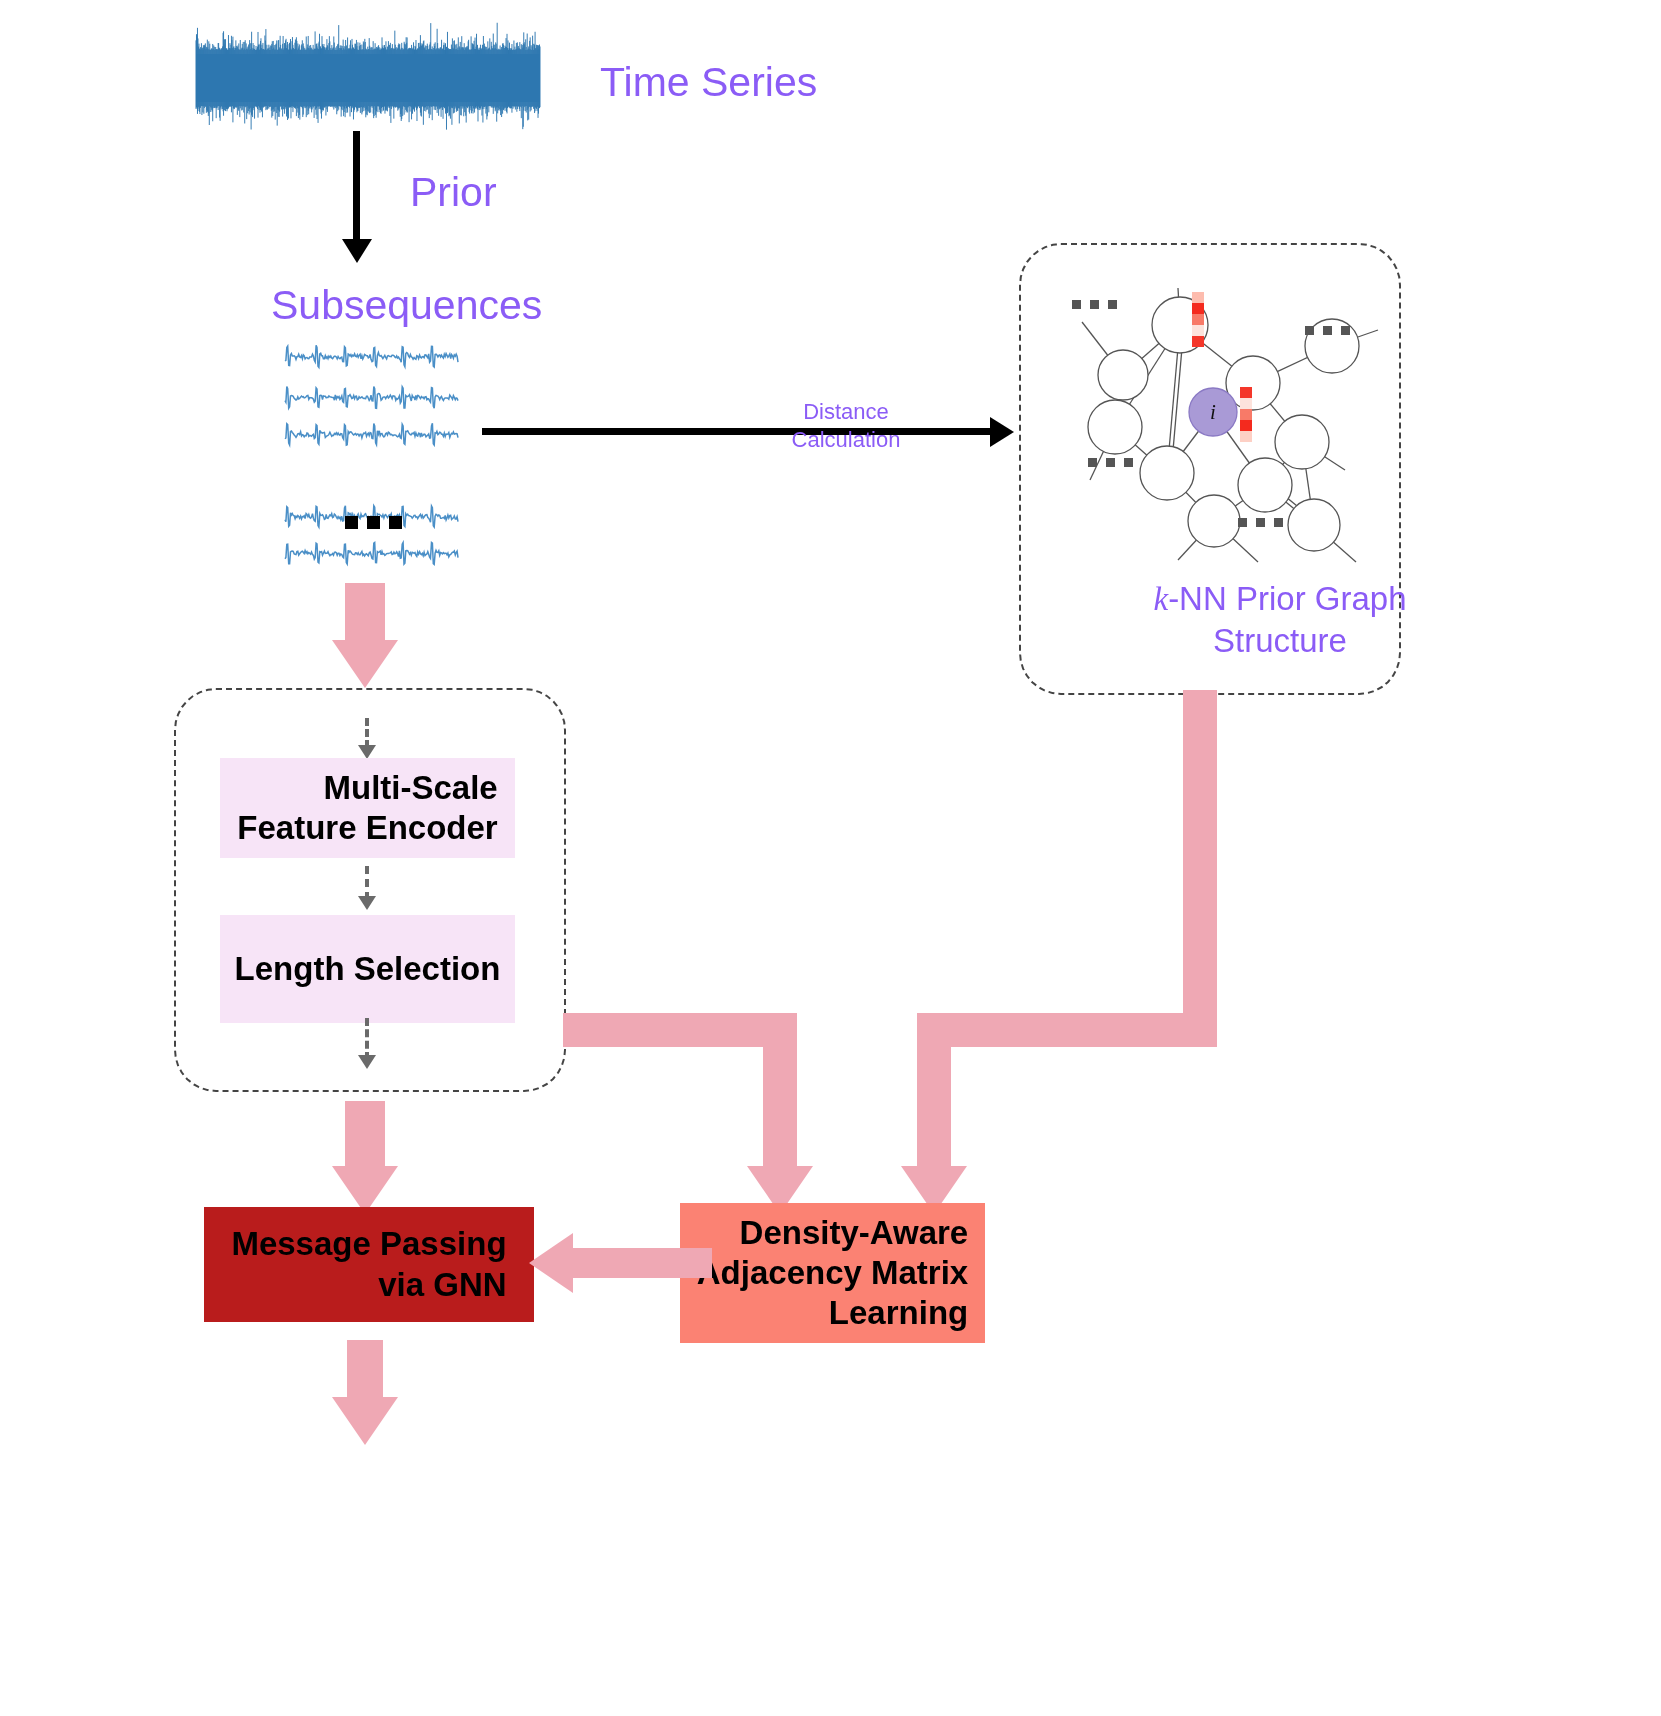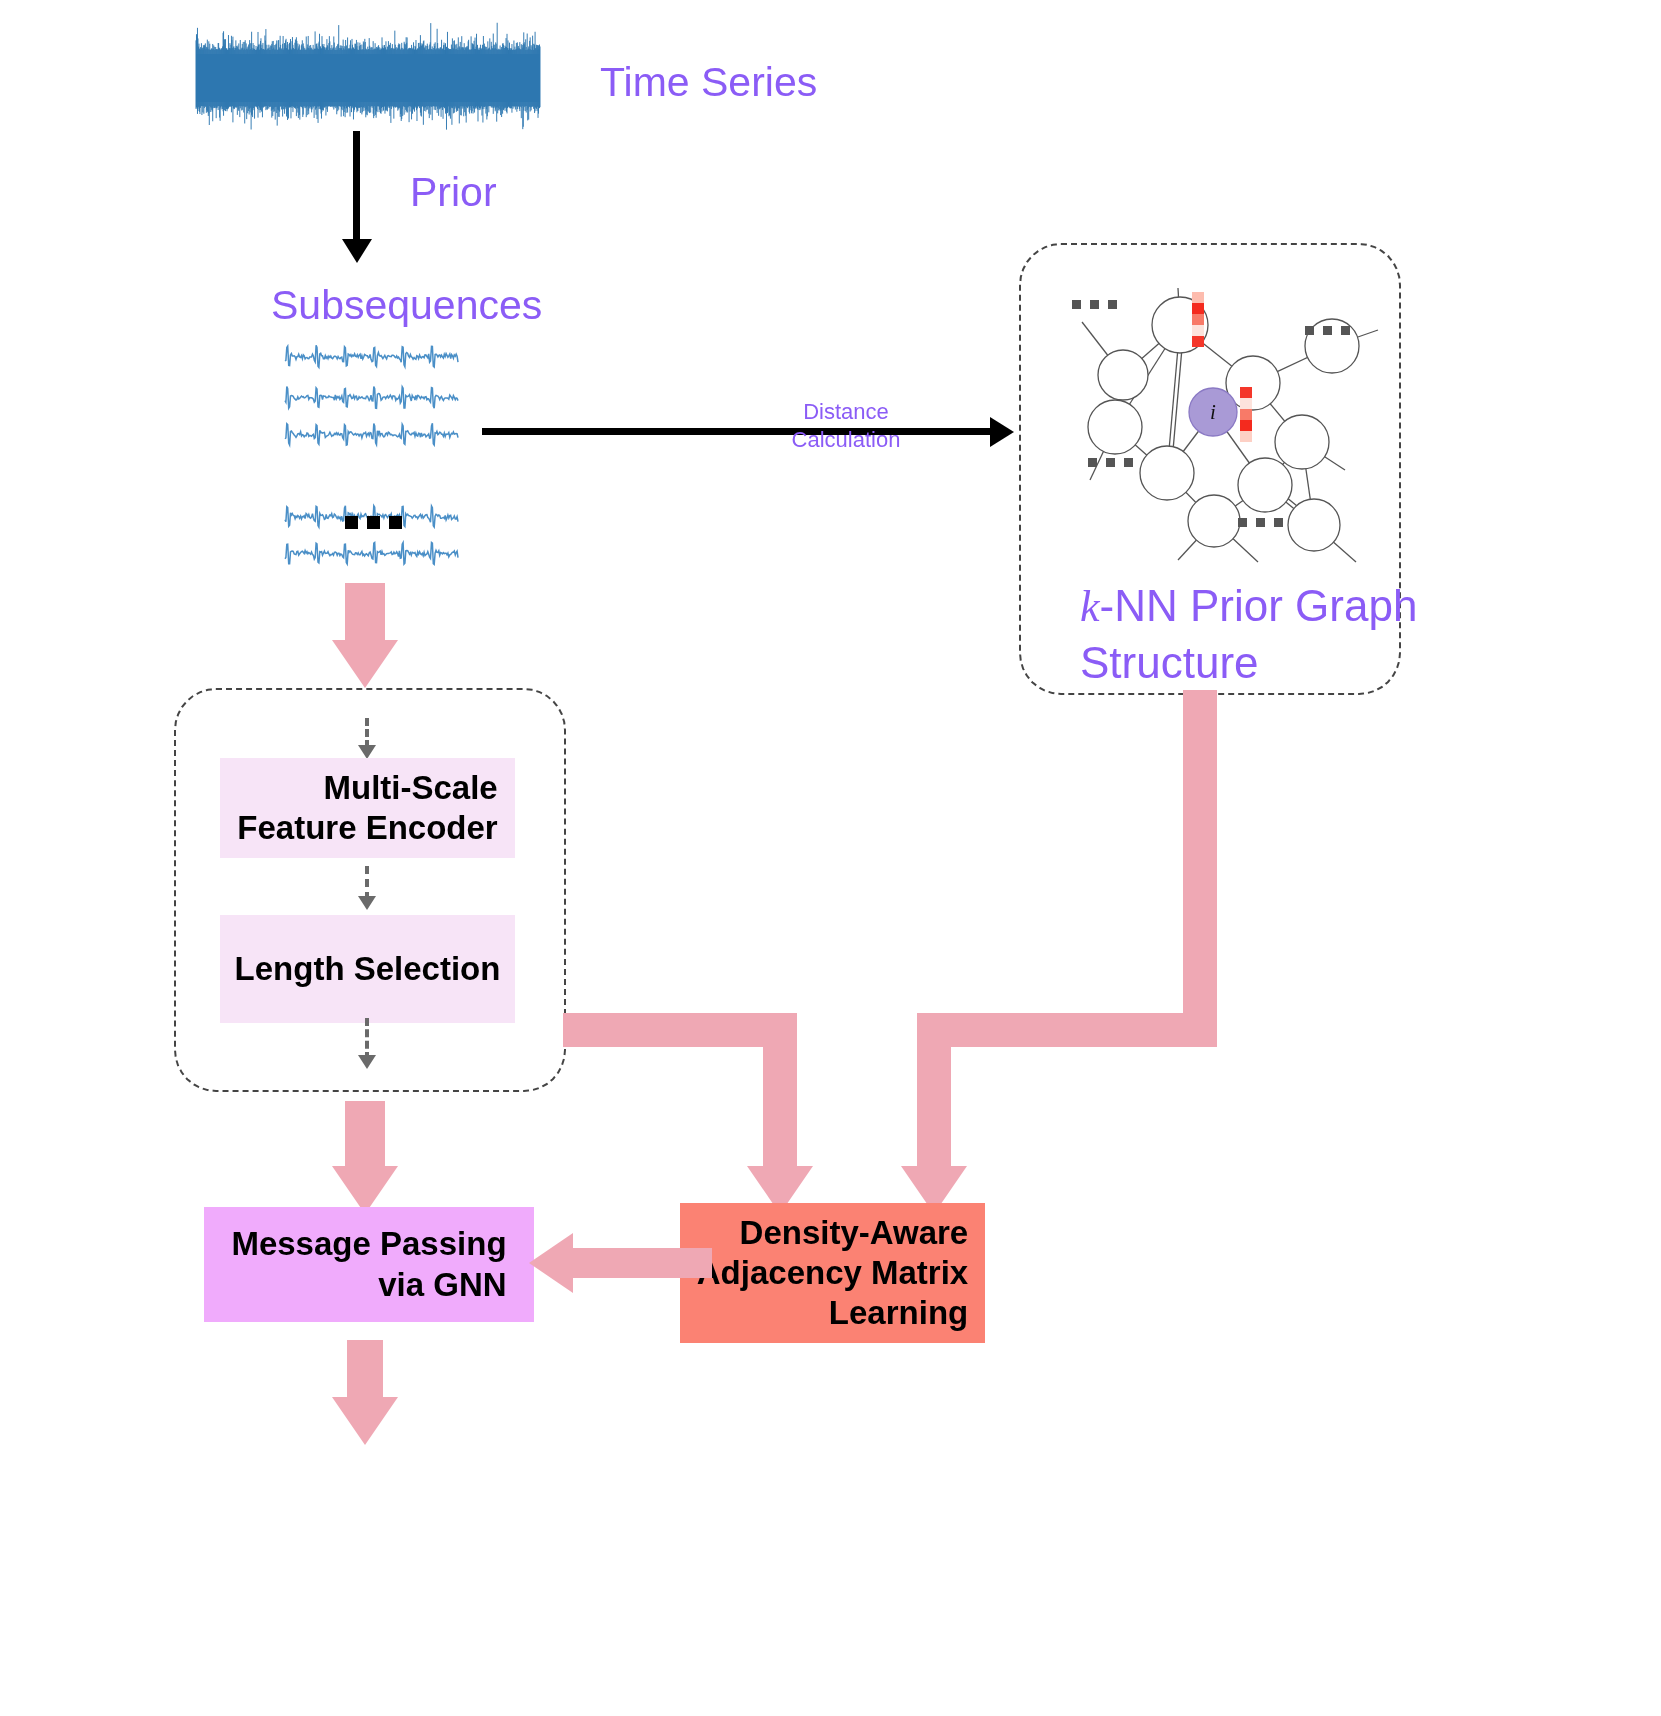--- a/index.html
+++ b/index.html
@@ -28,22 +28,22 @@
     line-height: 1.18;
   }
   .t-timeseries { left: 600px; top: 58px; font-size: 41px; }
   .t-split      { left: 410px; top: 168px; font-size: 41px; }
   .t-subseq     { left: 271px; top: 281px; font-size: 41px; }
   .t-dist {
     left: 766px; top: 398px; font-size: 22px;
     text-align: center; width: 160px; line-height: 1.25;
   }
   .t-knn {
-    left: 1080px; top: 578px; width: 400px; font-size: 44px;
-    line-height: 1.28;
+    left: 1080px; top: 578px; width: 400px; font-size: 33px;
+    text-align: center; line-height: 1.28;
   }
   .t-knn .kitalic { font-family: "Liberation Serif", serif; font-style: italic; }
   .t-anomaly {
     left: 230px; top: 1560px; width: 280px; font-size: 41px;
     text-align: center; line-height: 1.22;
   }
 
   
   .dots { position: absolute; display: flex; gap: 9px; }
   .dots i { display: block; background: #000; }
@@ -66,21 +66,21 @@
   .b-encoder {
     left: 220px; top: 758px; width: 295px; height: 100px;
     background: #f7e4f7; font-size: 33px;
   }
   .b-length {
     left: 220px; top: 915px; width: 295px; height: 108px;
     background: #f7e4f7; font-size: 33px;
   }
   .b-mpgnn {
     left: 204px; top: 1207px; width: 330px; height: 115px;
-    background: #f0abfc; font-size: 33px;
+    background: #b91c1c; font-size: 33px;
   }
   .b-density {
     left: 680px; top: 1203px; width: 305px; height: 140px;
     background: #fb8273; font-size: 33px;
   }
 
   
   .dashbox {
     position: absolute;
     border: 2.2px dashed #444;

